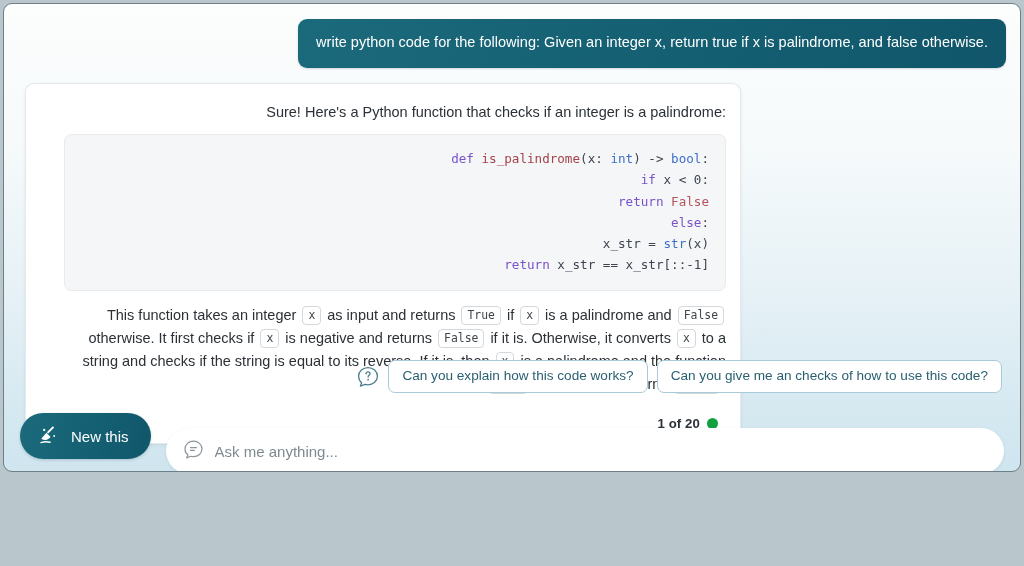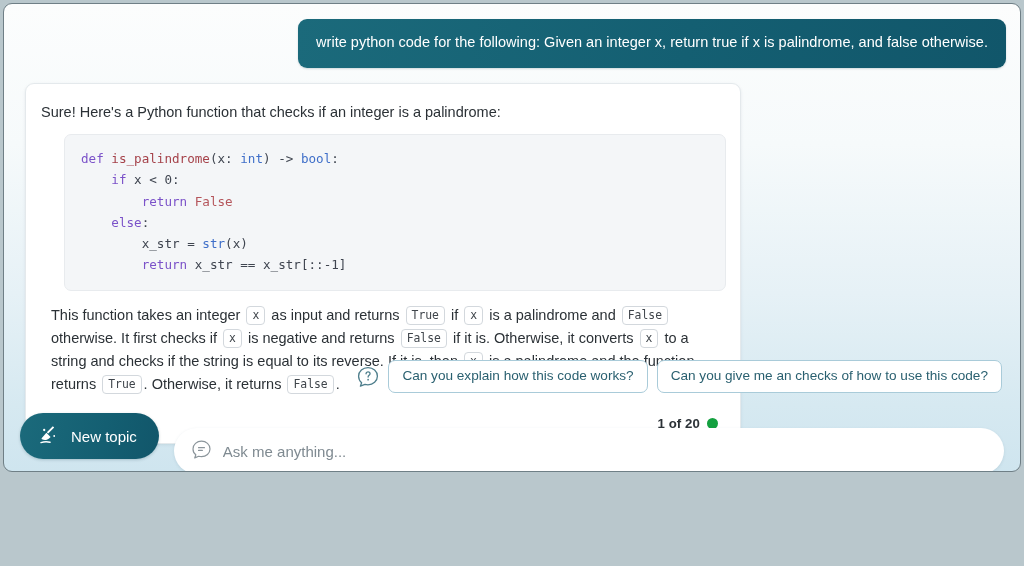--- a/index.html
+++ b/index.html
@@ -49,20 +49,21 @@
     padding: 13px 18px 15px 18px;
     font-size: 14.5px;
     line-height: 21px;
     box-shadow: 0 1px 2px rgba(20,60,70,0.18);
     letter-spacing: 0.02px;
   }
 
   
   #assistant-row {
     padding: 15px 0 0 21px;
+    text-align: right;
   }
   #assistant-card {
     width: 716px;
     box-sizing: border-box;
     background: #ffffff;
     border: 1px solid #e4e9ec;
     border-radius: 9px;
     box-shadow: 0 1px 3px rgba(90,110,125,0.13);
     padding: 14px 14px 0 14px;
   }
@@ -264,21 +265,21 @@
     <button id="new-topic-button">
       <span>
         <svg width="24" height="24" viewBox="0 0 24 24" fill="none">
           <path d="M15.8 3.2l1.4 1.4-6.0 6.0-1.4-1.4 6.0-6.0z" fill="#ffffff"></path>
           <path d="M9.4 9.8l4.2 4.2-1.3 1.3c-1.9 1.9-5.0 2.3-7.3 1.0-.5-.3-.55-.95-.15-1.35L9.4 9.8z" fill="#ffffff"></path>
           <circle cx="7.2" cy="7.0" r="1.15" fill="#ffffff"></circle>
           <circle cx="17.2" cy="13.0" r="0.95" fill="#ffffff"></circle>
           <path d="M4.0 19.6c3.0-.9 6.0-1.0 9.0-.35" stroke="#ffffff" stroke-width="1.5" stroke-linecap="round" fill="none"></path>
         </svg>
       </span>
-      <span>New topic</span>
+      <span>New this</span>
     </button>
 
     <div id="composer">
       <span>
         <svg width="21" height="21" viewBox="0 0 22 22" fill="none">
           <path d="M11 2.2c4.85 0 8.9 3.5 8.9 8.15 0 4.65-4.05 8.15-8.9 8.15-1.05 0-2.0-.15-2.9-.42L3.9 19.8l1.15-3.3C3.0 15.0 2.1 12.9 2.1 10.35 2.1 5.7 6.15 2.2 11 2.2z" stroke="#8b959b" stroke-width="1.25" fill="none" stroke-linejoin="round"></path>
           <path d="M7.9 9.1h6.2M7.9 12.0h4.0" stroke="#8b959b" stroke-width="1.25" stroke-linecap="round"></path>
         </svg>
       </span>
       <input id="composer-input" type="text" placeholder="Ask me anything..." style="">

